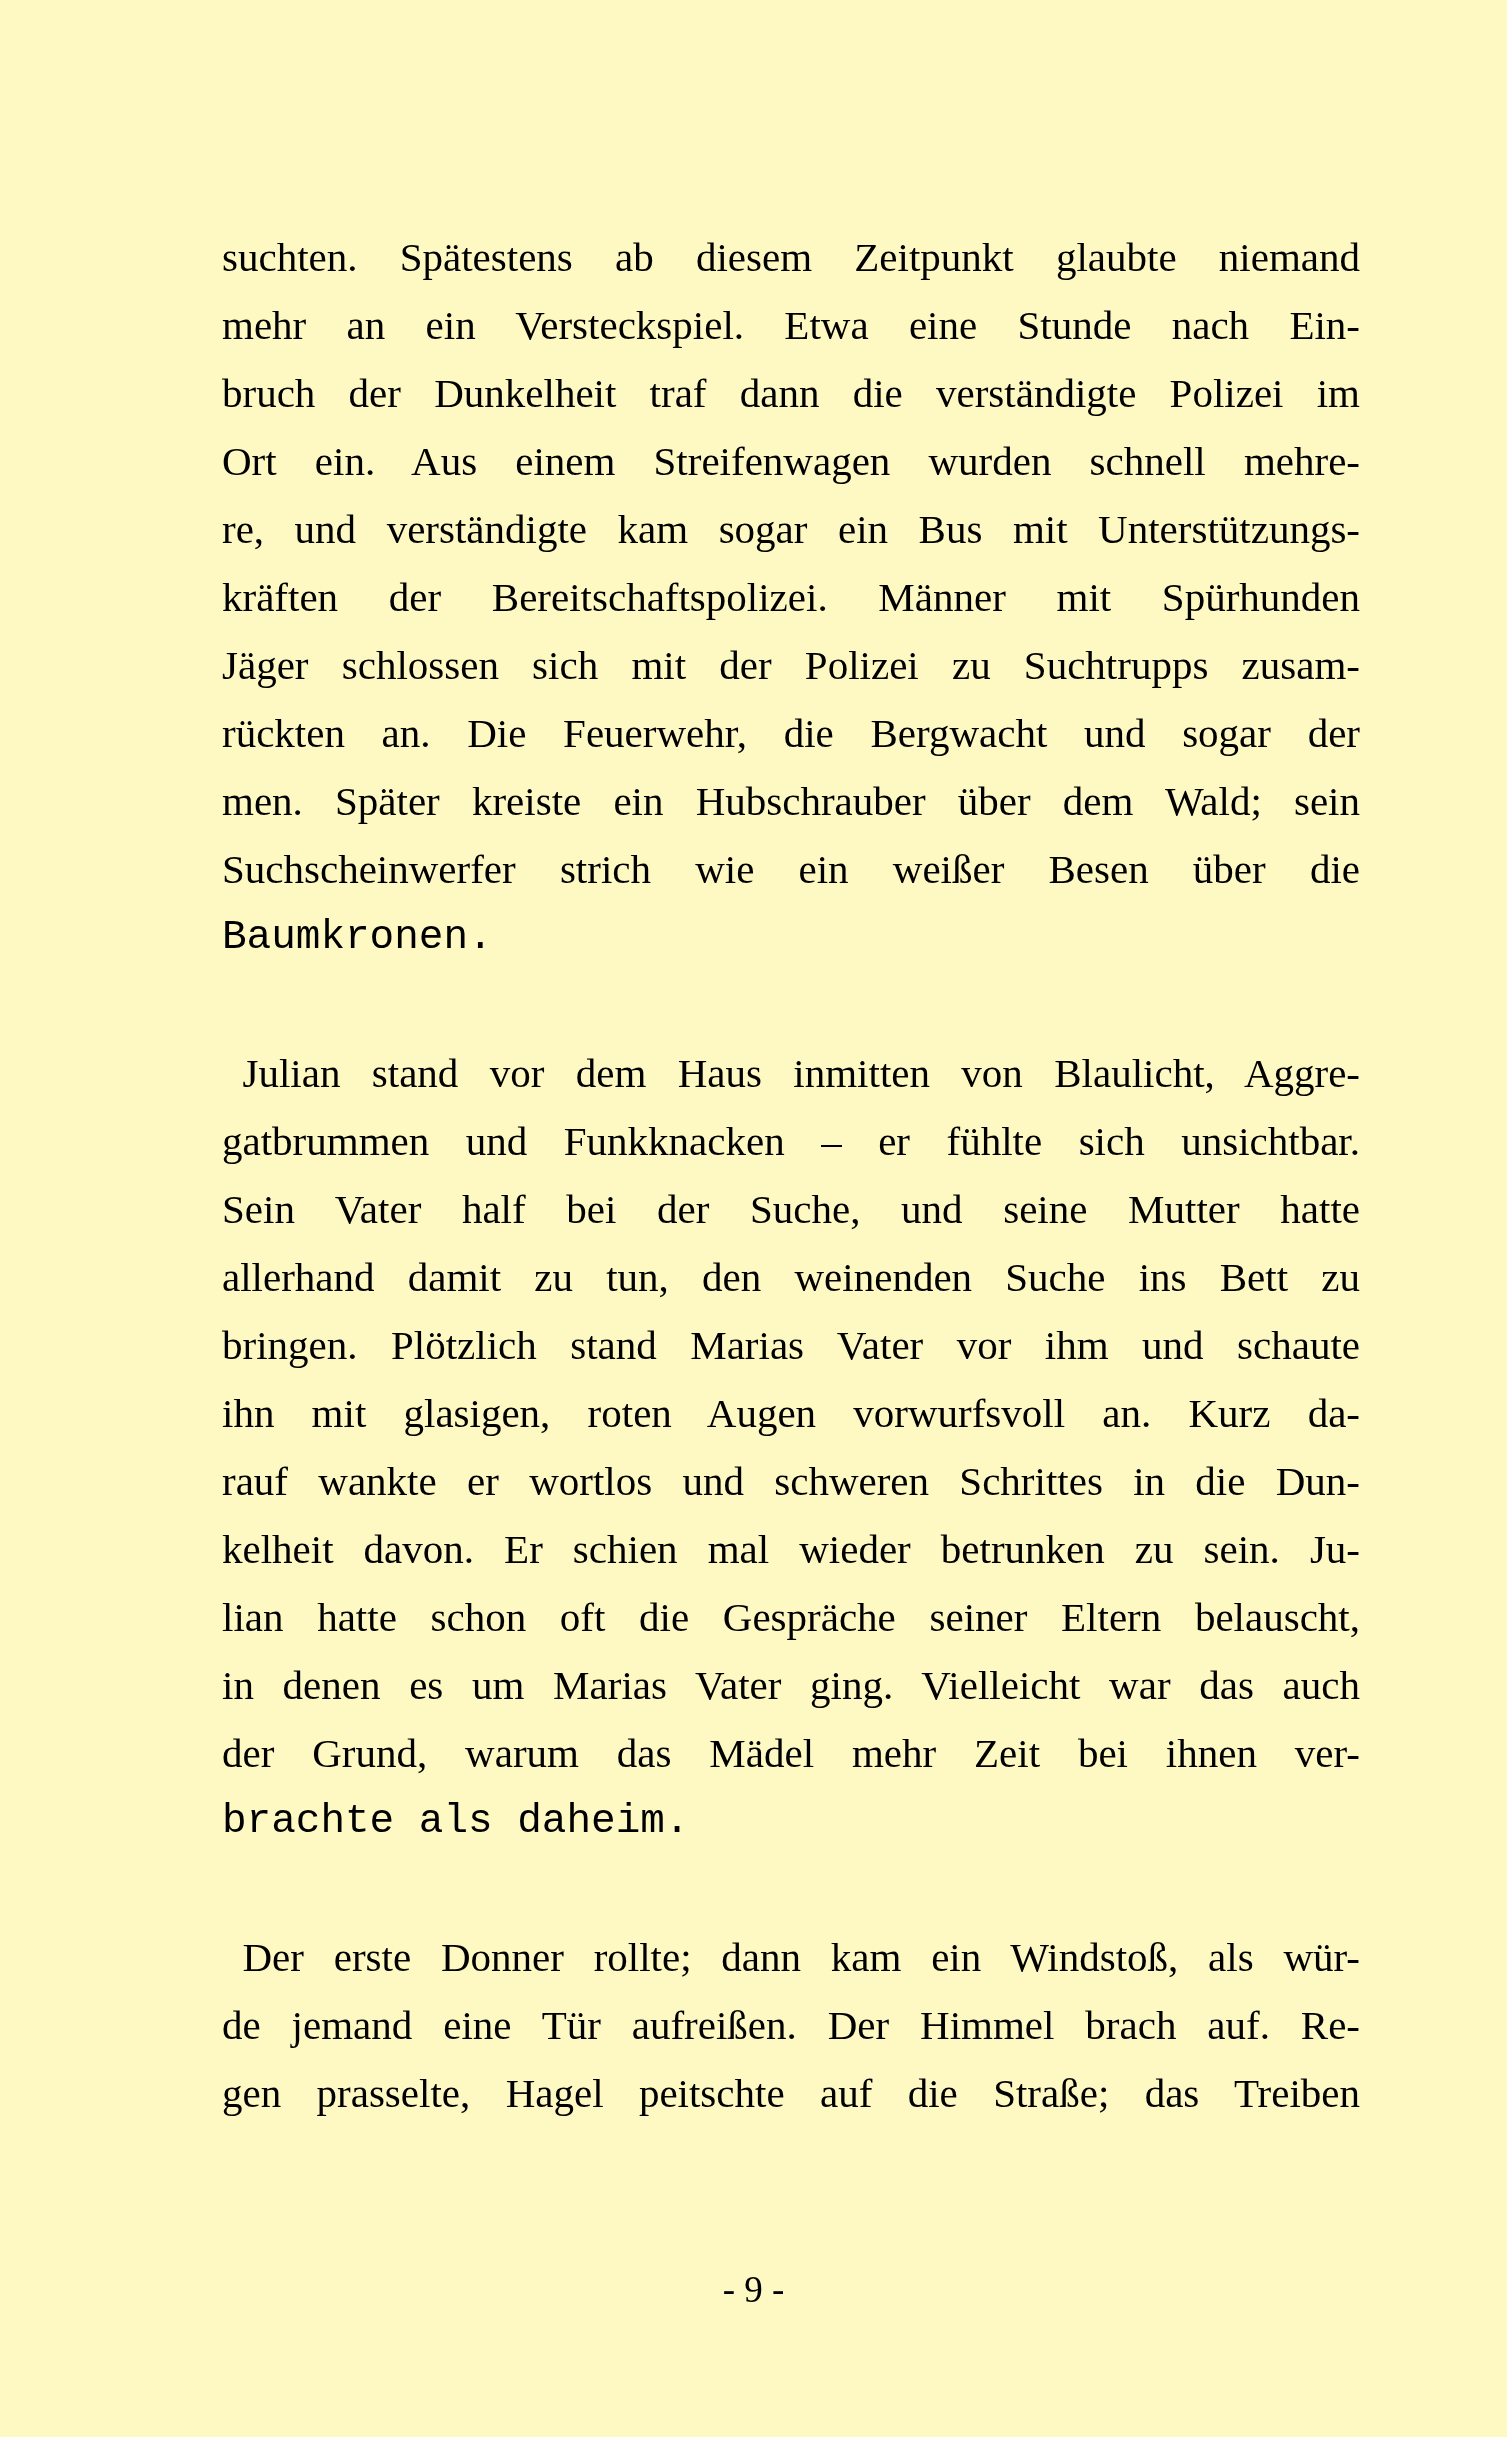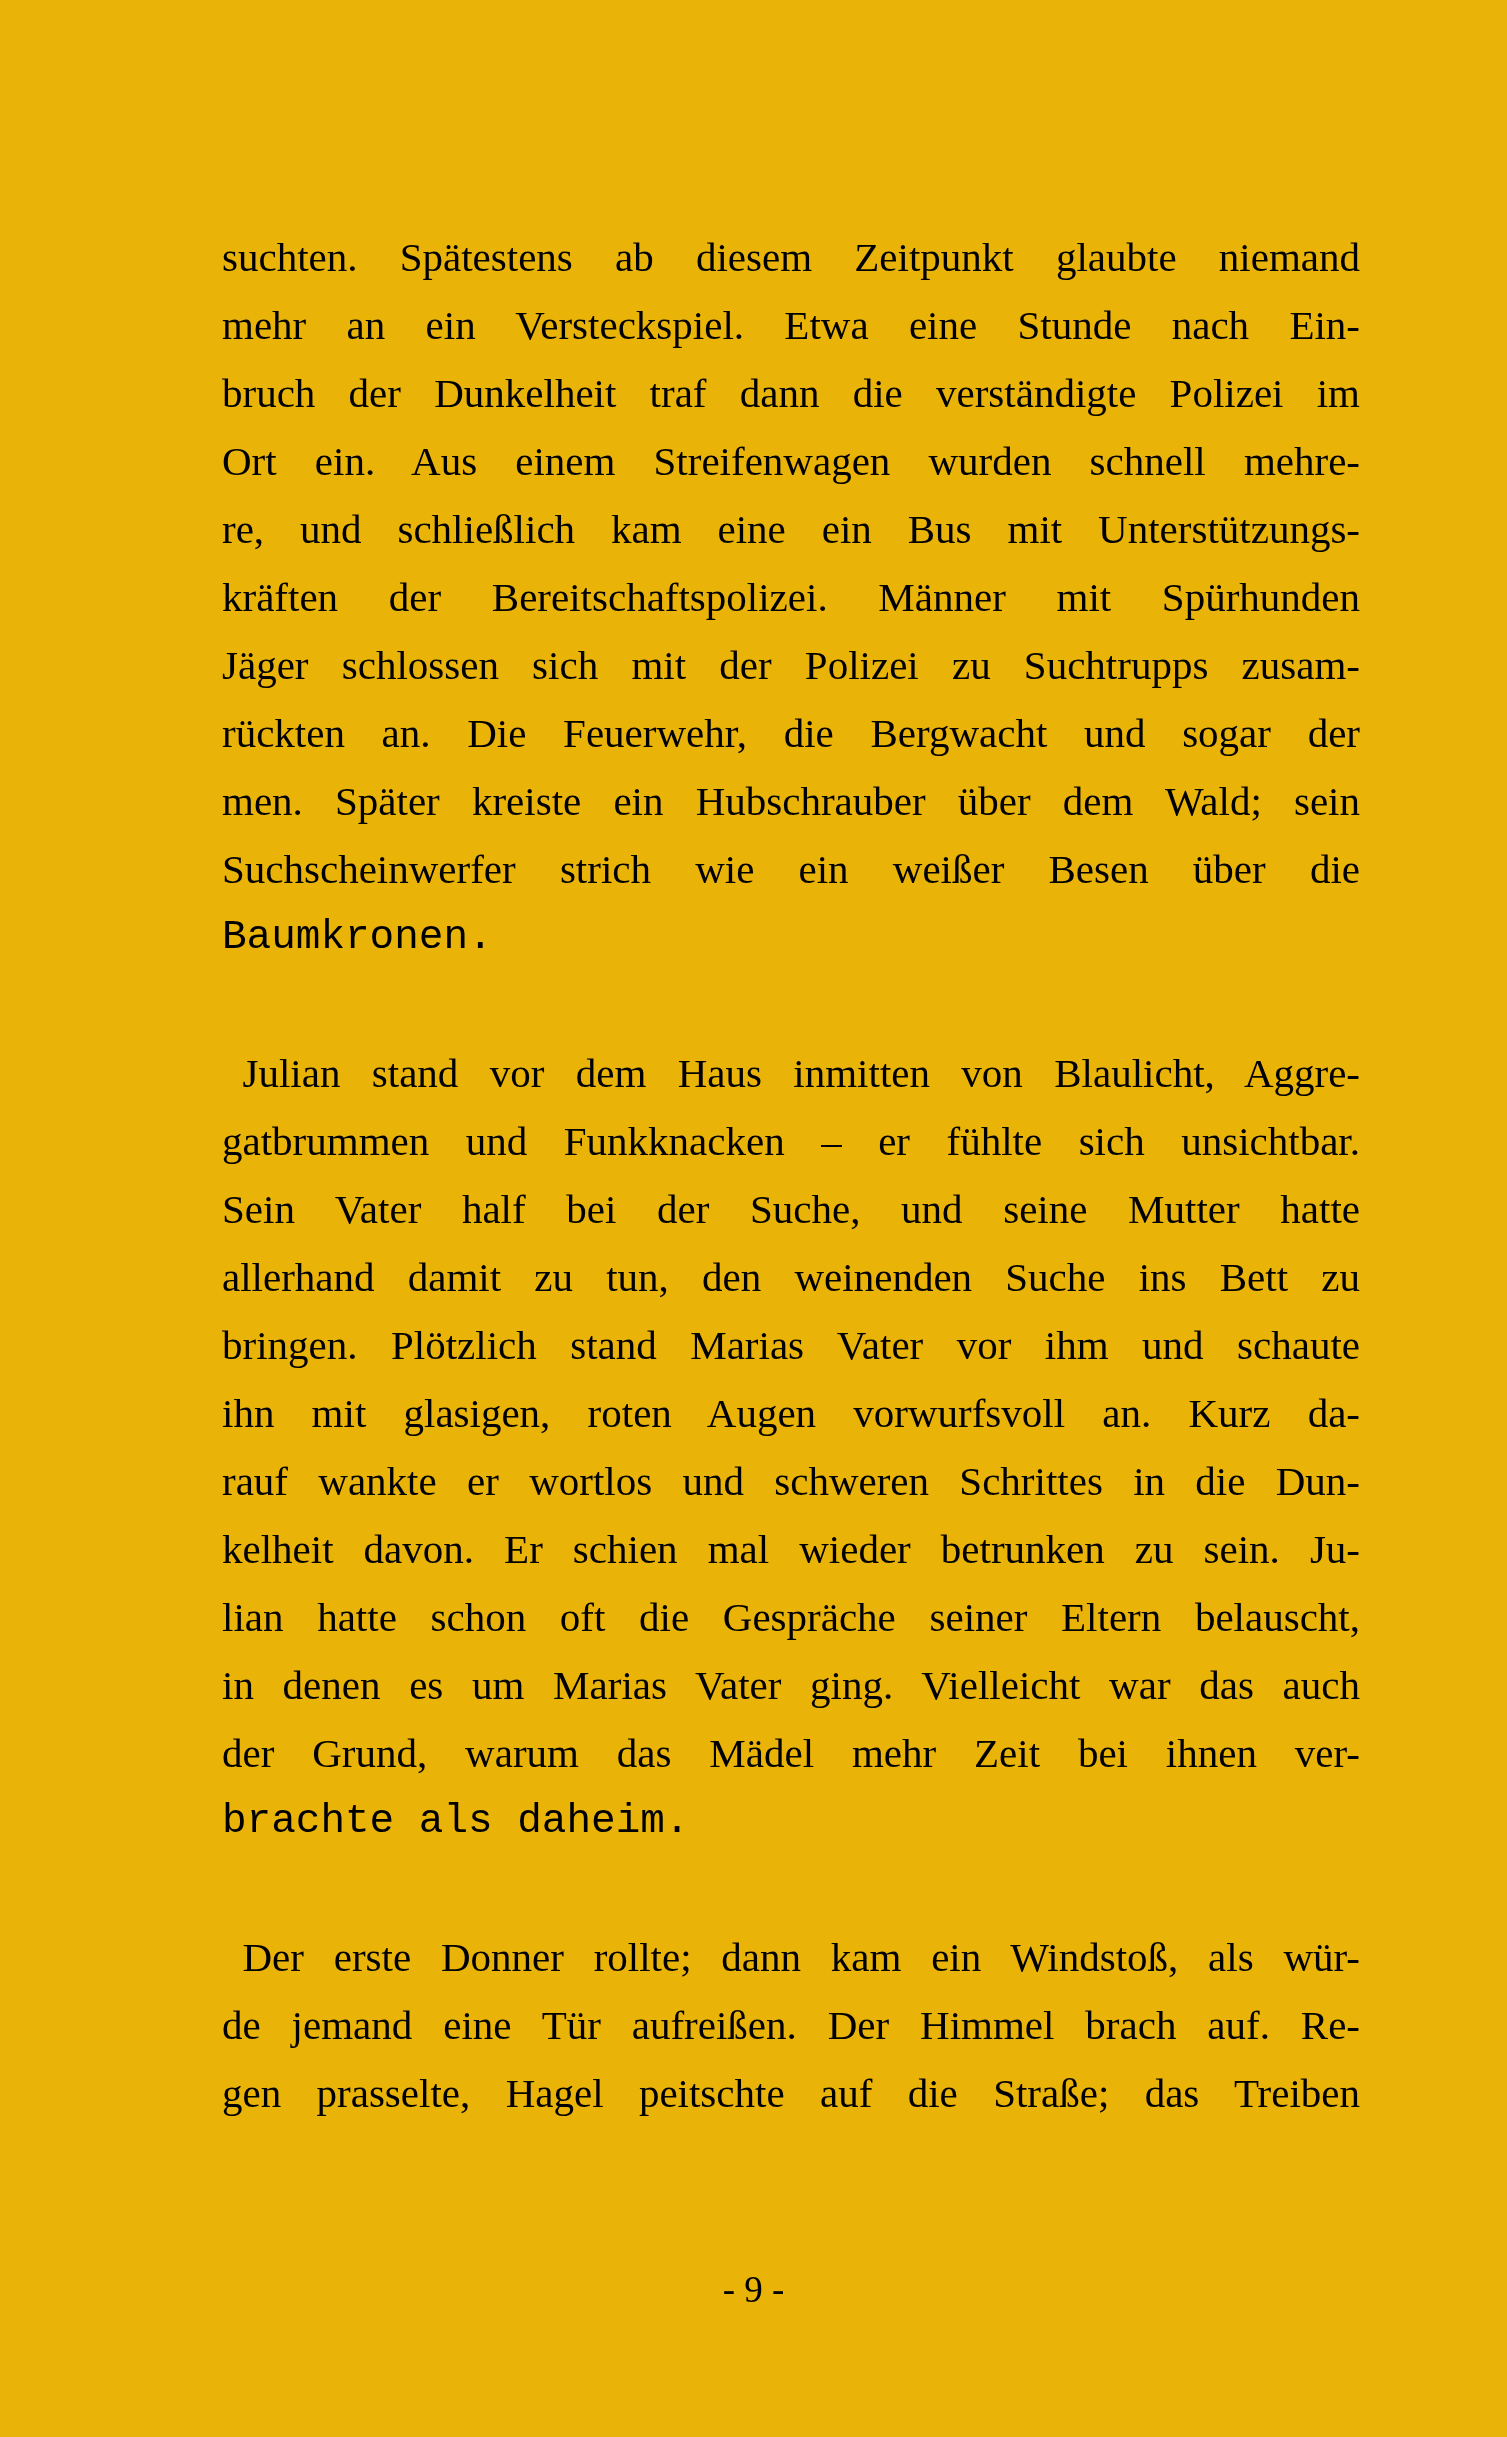--- a/index.html
+++ b/index.html
@@ -4,21 +4,21 @@
 <style>
   html, body {
     margin: 0;
     padding: 0;
     background: #ffffff;
   }
   .page {
     position: relative;
     width: 1507px;
     height: 2438px;
-    background: #eab308;
+    background: #fef9c3;
     overflow: hidden;
   }
   .text-block {
     position: absolute;
     left: 222px;
     top: 223px;
     width: 1138px;
     font-family: "Liberation Serif", "DejaVu Serif", serif;
     font-size: 41px;
     line-height: 68px;
@@ -59,21 +59,21 @@
 <body>
 
 <div class="page">
 
   <main class="text-block">
       <div class="paragraph">
         <div class="text-line">suchten. Spätestens ab diesem Zeitpunkt glaubte niemand</div>
         <div class="text-line">mehr an ein Versteckspiel. Etwa eine Stunde nach Ein-</div>
         <div class="text-line">bruch der Dunkelheit traf dann die verständigte Polizei im</div>
         <div class="text-line">Ort ein. Aus einem Streifenwagen wurden schnell mehre-</div>
-        <div class="text-line">re, und schließlich kam eine ein Bus mit Unterstützungs-</div>
+        <div class="text-line">re, und verständigte kam sogar ein Bus mit Unterstützungs-</div>
         <div class="text-line">kräften der Bereitschaftspolizei. Männer mit Spürhunden</div>
         <div class="text-line">Jäger schlossen sich mit der Polizei zu Suchtrupps zusam-</div>
         <div class="text-line">rückten an. Die Feuerwehr, die Bergwacht und sogar der</div>
         <div class="text-line">men. Später kreiste ein Hubschrauber über dem Wald; sein</div>
         <div class="text-line">Suchscheinwerfer strich wie ein weißer Besen über die</div>
         <div class="text-line flush-last">Baumkronen.</div>
       </div>
       <div class="paragraph">
         <div class="text-line indent-first">Julian stand vor dem Haus inmitten von Blaulicht, Aggre-</div>
         <div class="text-line">gatbrummen und Funkknacken – er fühlte sich unsichtbar.</div>

